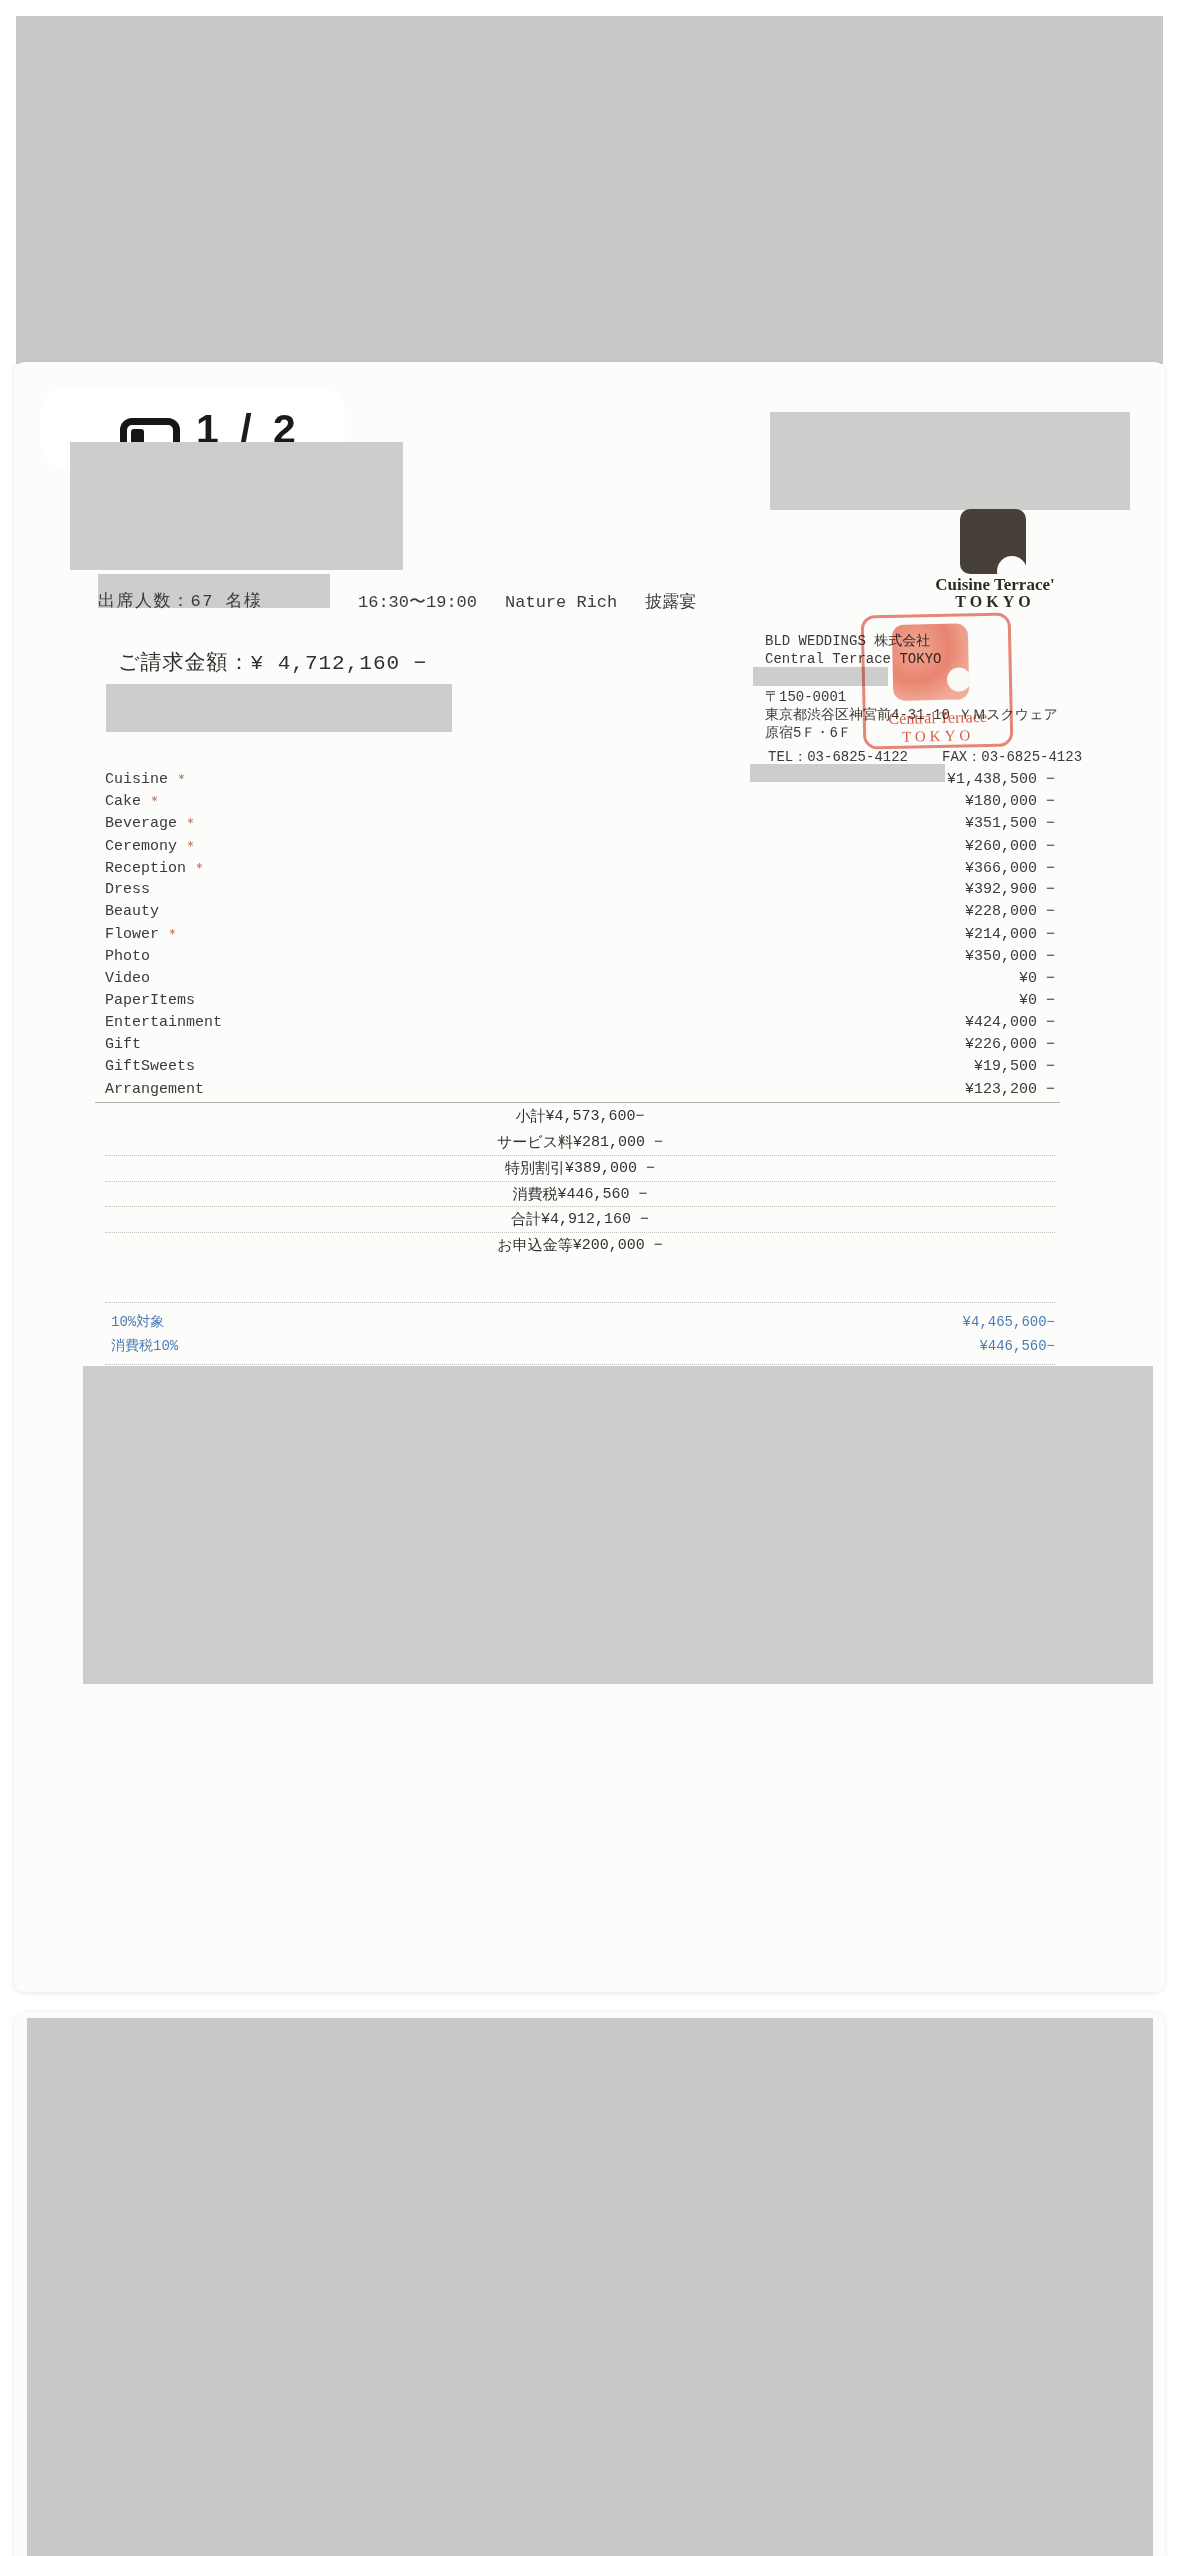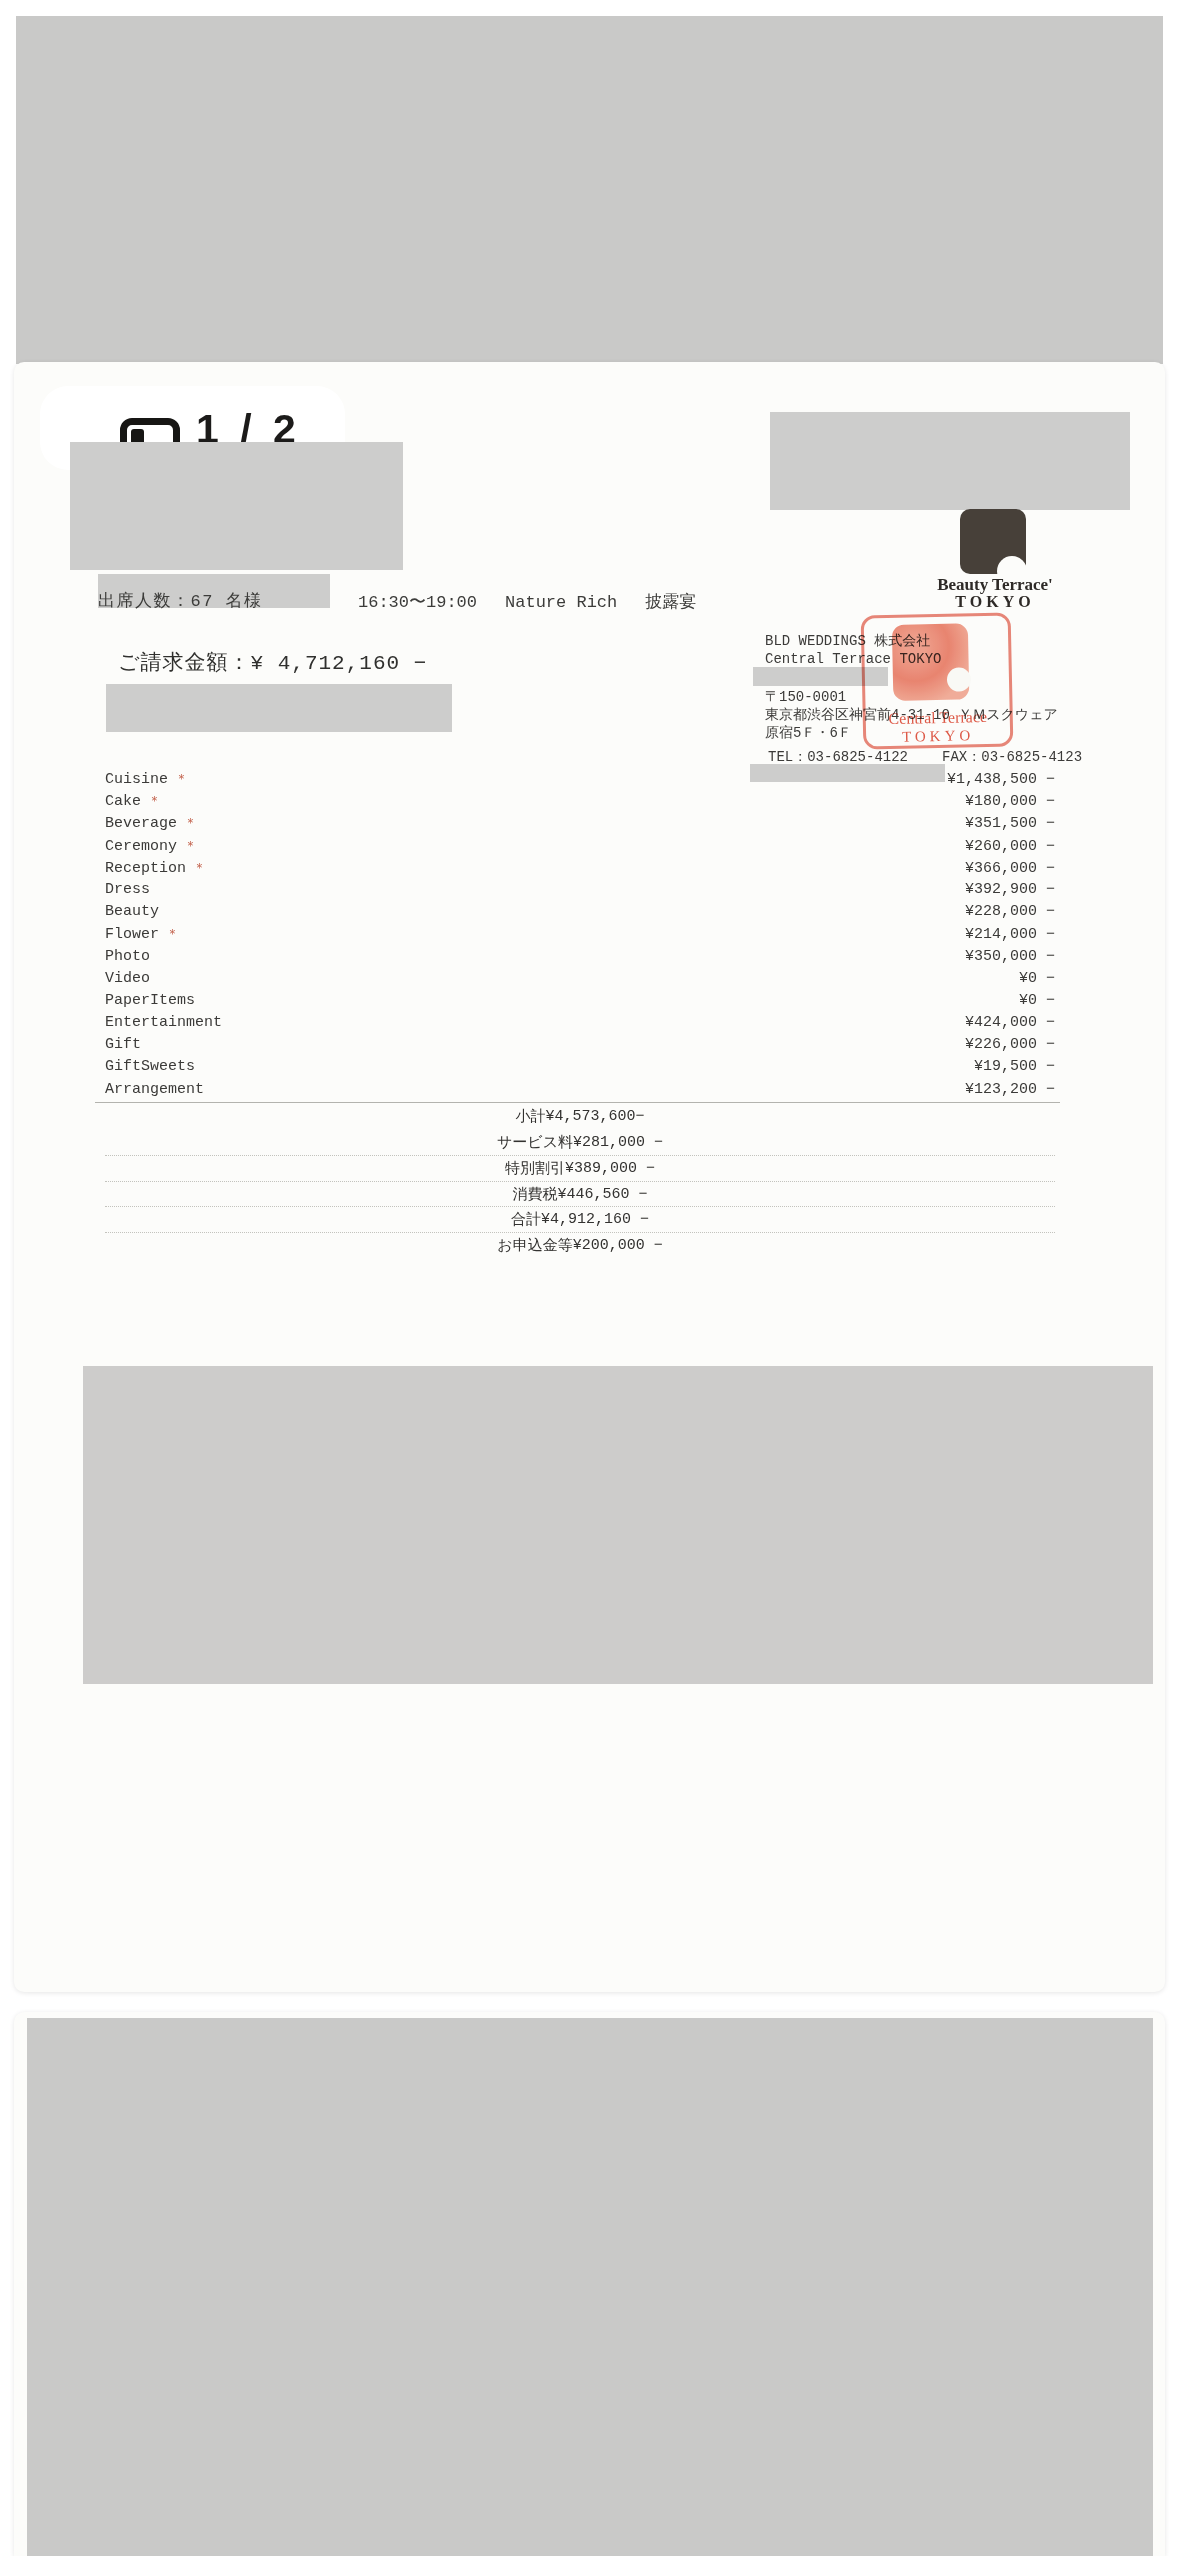--- a/index.html
+++ b/index.html
@@ -86,21 +86,21 @@
   </div>
   <div class="attendees">出席人数：67 名様</div>
 
   <div class="bill-title">ご請求金額：¥ 4,712,160 −</div>
   <div class="redact" style="left:106px; top:684px; width:346px; height:48px;"></div>
 
   <div class="redact" style="left:770px; top:412px; width:360px; height:98px;"></div>
   <div class="logo-mark">
       <div class="notch"></div>
     </div>
-  <div class="logo-name">Beauty Terrace'</div>
+  <div class="logo-name">Cuisine Terrace'</div>
   <div class="logo-city">TOKYO</div>
 
   <div class="vline" style="top:632px;">BLD WEDDINGS 株式会社</div>
   <div class="vline" style="top:651px;">Central Terrace TOKYO</div>
   <div class="redact" style="left:753px; top:667px; width:135px; height:19px;"></div>
   <div class="vline" style="top:688px;">〒150-0001</div>
   <div class="vline" style="top:706px;">東京都渋谷区神宮前4-31-10 ＹＭスクウェア</div>
   <div class="vline" style="top:724px;">原宿5Ｆ・6Ｆ</div>
   <div class="vline telfax" style="top:748px; left:768px;">
     <span>TEL：03-6825-4122</span><span style="margin-right:0;">FAX：03-6825-4123</span>
@@ -221,19 +221,31 @@
         <span class="amt">¥4,912,160 −</span>
       </div>
 
       <div class="row sep">
         <span class="lab">お申込金等</span>
         <span class="amt">¥200,000 −</span>
       </div>
 
     </div>
 
+  <div class="taxbox">
+
+      <div class="row">
+        <span class="lab">10%対象</span>
+        <span class="amt">¥4,465,600−</span>
+      </div>
+
+      <div class="row">
+        <span class="lab">消費税10%</span>
+        <span class="amt">¥446,560−</span>
+      </div>
+    </div>
 
   <div class="redact" style="left:83px; top:1366px; width:1070px; height:318px; background:#cdcccb;"></div>
 
   <div class="page" style="left:14px; top:2012px; width:1151px; height:544px; border-radius:10px 10px 0 0;"></div>
   <div class="redact dark" style="left:27px; top:2018px; width:1126px; height:538px;"></div>
 
 </div>
 
 </body></html>

